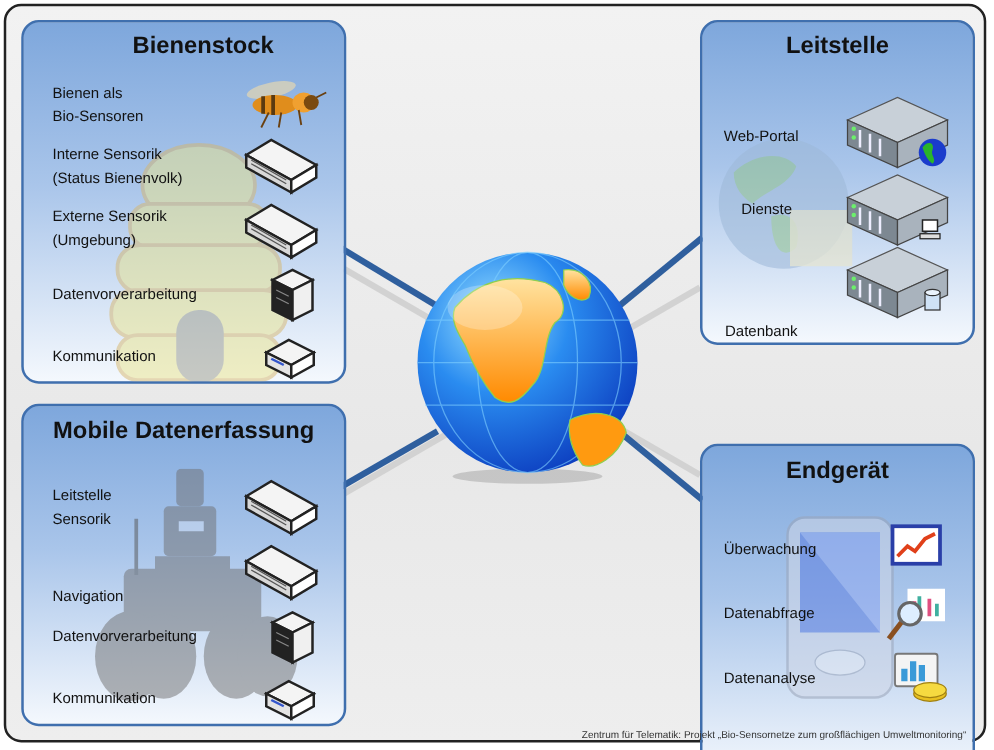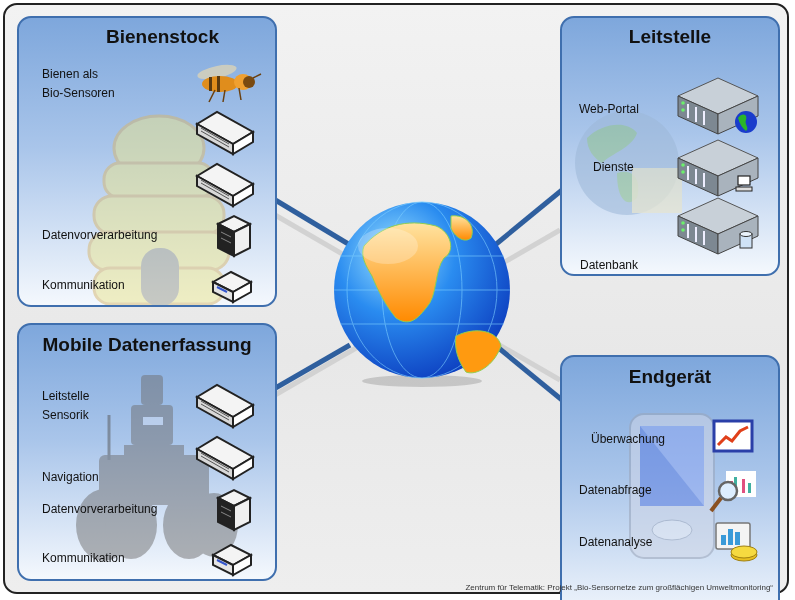--- a/index.html
+++ b/index.html
@@ -84,30 +84,38 @@
     <ellipse cx="48" cy="22" rx="9" ry="8" fill="#f0a030"></ellipse>
     <circle cx="54" cy="22" r="6" fill="#7a4a10"></circle>
     <g stroke="#6a4010" stroke-width="1.5">
         <line x1="20" y1="30" x2="14" y2="42"></line>
         <line x1="30" y1="30" x2="28" y2="42"></line>
         <line x1="44" y1="28" x2="46" y2="40"></line>
         <line x1="58" y1="18" x2="66" y2="14"></line>
       </g>
   </svg>
 
+  <div class="item" style="left:23px;top:96px;">
+    <div>Interne Sensorik</div>
+    <div>(Status Bienenvolk)</div>
+  </div>
   <svg class="ico" style="left:176px;top:92px;" width="60" height="46" viewBox="0 0 60 46">
     <path d="M2 14 L22 2 L58 22 L38 34 Z" fill="#f4f4f4" stroke="#222" stroke-width="2"></path>
     <path d="M2 14 L38 34 L38 44 L2 24 Z" fill="#d8d8d8" stroke="#222" stroke-width="2"></path>
     <path d="M38 34 L58 22 L58 32 L38 44 Z" fill="#ffffff" stroke="#222" stroke-width="2"></path>
     <g stroke="#555" stroke-width="1">
         <line x1="6" y1="18" x2="34" y2="34"></line>
         <line x1="6" y1="21" x2="34" y2="37"></line>
       </g>
   </svg>
 
+  <div class="item" style="left:23px;top:146px;">
+    <div>Externe Sensorik</div>
+    <div>(Umgebung)</div>
+  </div>
   <svg class="ico" style="left:176px;top:144px;" width="60" height="46" viewBox="0 0 60 46">
     <path d="M2 14 L22 2 L58 22 L38 34 Z" fill="#f4f4f4" stroke="#222" stroke-width="2"></path>
     <path d="M2 14 L38 34 L38 44 L2 24 Z" fill="#d8d8d8" stroke="#222" stroke-width="2"></path>
     <path d="M38 34 L58 22 L58 32 L38 44 Z" fill="#ffffff" stroke="#222" stroke-width="2"></path>
     <g stroke="#555" stroke-width="1">
         <line x1="6" y1="18" x2="34" y2="34"></line>
         <line x1="6" y1="21" x2="34" y2="37"></line>
       </g>
   </svg>
 
@@ -268,21 +276,21 @@
 
 <div class="panel" style="left:560px;top:355px;width:220px;height:270px;">
   <svg class="bg-art" style="left:66px;top:55px;opacity:0.55;" width="90" height="150" viewBox="0 0 90 150">
     <rect x="2" y="2" width="84" height="144" rx="14" fill="#cfd6e6" stroke="#9aa4b8" stroke-width="2"></rect>
     <rect x="12" y="14" width="64" height="80" fill="#5c7ee0"></rect>
     <path d="M12 14 L76 94 L76 14 Z" fill="#8da6f0"></path>
     <ellipse cx="44" cy="118" rx="20" ry="10" fill="#e6eaf2" stroke="#9aa4b8"></ellipse>
   </svg>
   <div class="panel-title" style="top:9px;">Endgerät</div>
 
-  <div class="item" style="left:17px;top:73px;margin-left:12px;">
+  <div class="item" style="left:17px;top:73px;">
     <div>Überwachung</div>
   </div>
   <div class="item" style="left:17px;top:124px;text-align:right;">
     <div>Datenabfrage</div>
   </div>
   <div class="item" style="left:17px;top:176px;">
     <div>Datenanalyse</div>
   </div>
 
   <svg class="ico" style="left:150px;top:62px;" width="42" height="34" viewBox="0 0 42 34">

